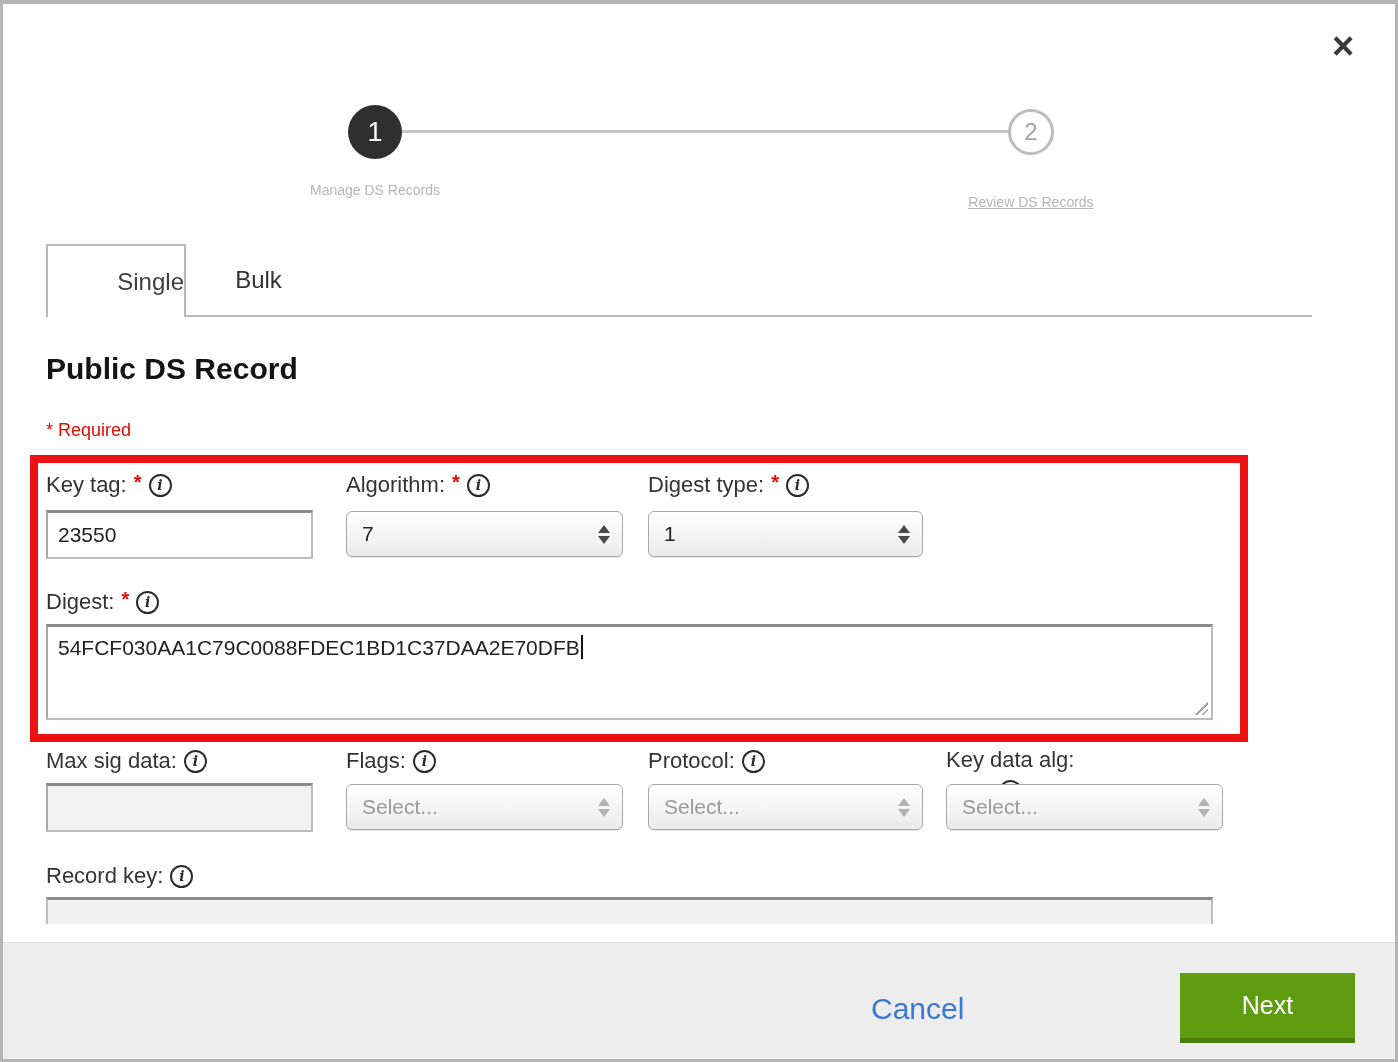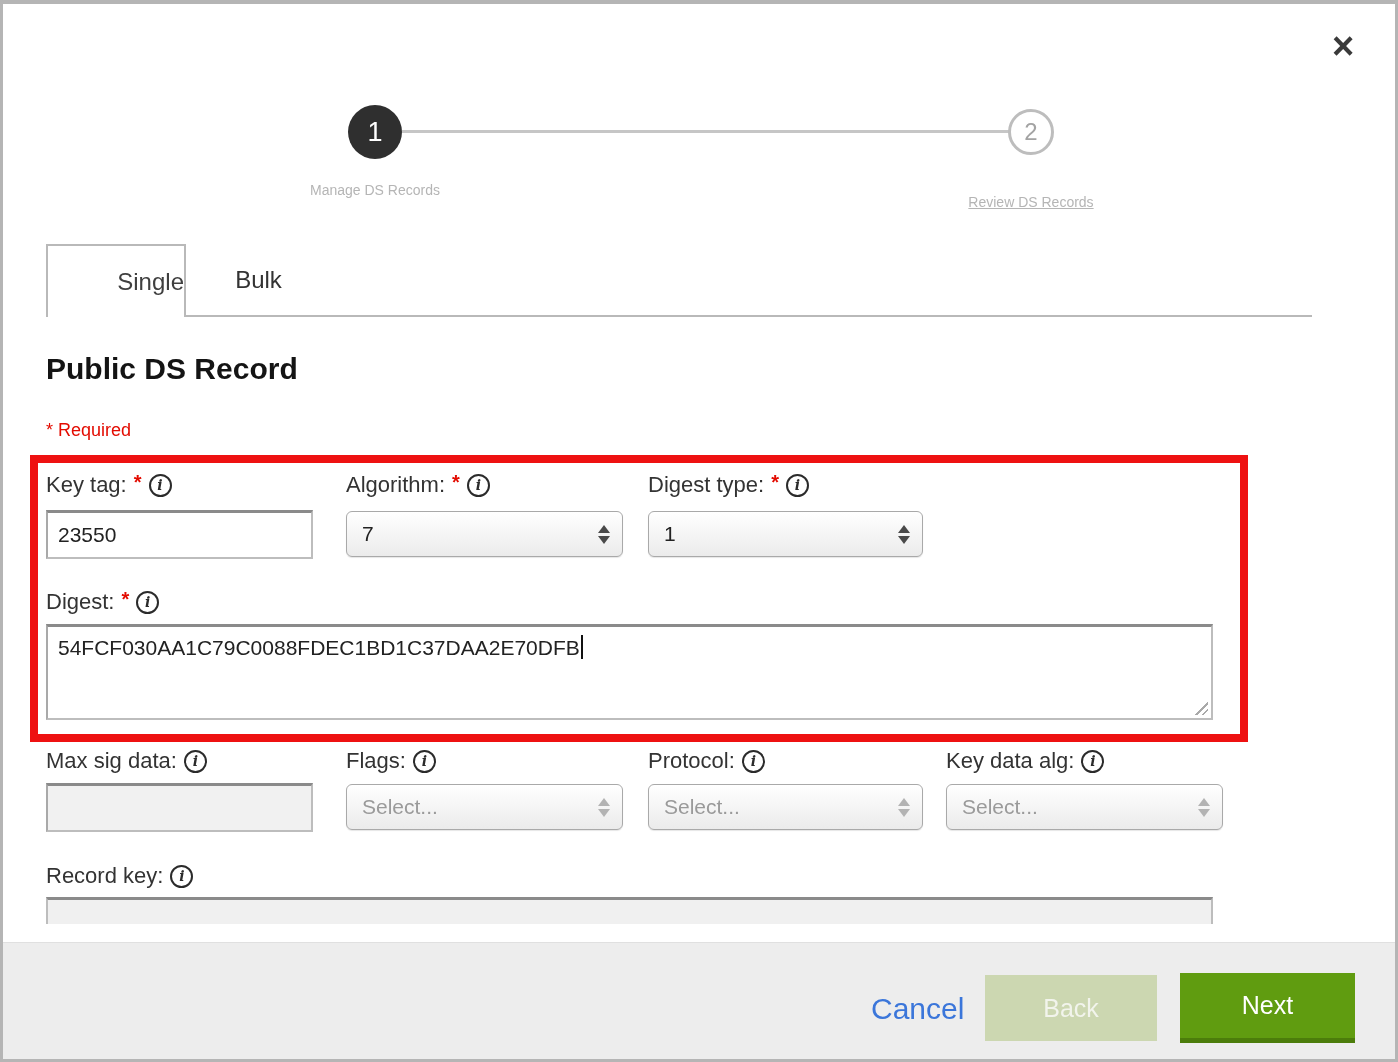--- a/index.html
+++ b/index.html
@@ -221,21 +221,21 @@
     <span class="info-icon">
         <span>i</span>
       </span>
   </div>
   <div class="abs field-label" style="left:645px;top:743px;">
     <span>Protocol:</span>
     <span class="info-icon">
         <span>i</span>
       </span>
   </div>
-  <div class="abs field-label" style="left:943px;top:743px;">
+  <div class="abs field-label" style="left:943px;top:743px;flex-direction:column;">
     <span>Key data alg:</span>
     <span class="info-icon">
         <span>i</span>
       </span>
   </div>
 
   <input class="abs text-input disabled" style="left: 43px; top: 779px; width: 267px; height: 49px;" value="">
   <div class="abs mac-select" style="left:343px;top:780px;width:277px;height:46px;">
     <span class="sel-placeholder">Select...</span>
     <span class="arrows light">
@@ -261,16 +261,15 @@
   <div class="abs field-label" style="left:43px;top:858px;">
     <span>Record key:</span>
     <span class="info-icon">
         <span>i</span>
       </span>
   </div>
   <div class="abs textarea-stub" style="left:43px;top:893px;width:1167px;height:27px;"></div>
 
   <div class="abs footer"></div>
   <div class="abs cancel-link">Cancel</div>
-  <button class="abs back-btn">Back</button>
   <button class="abs next-btn">Next</button>
 
 </div>
 
 </body></html>

